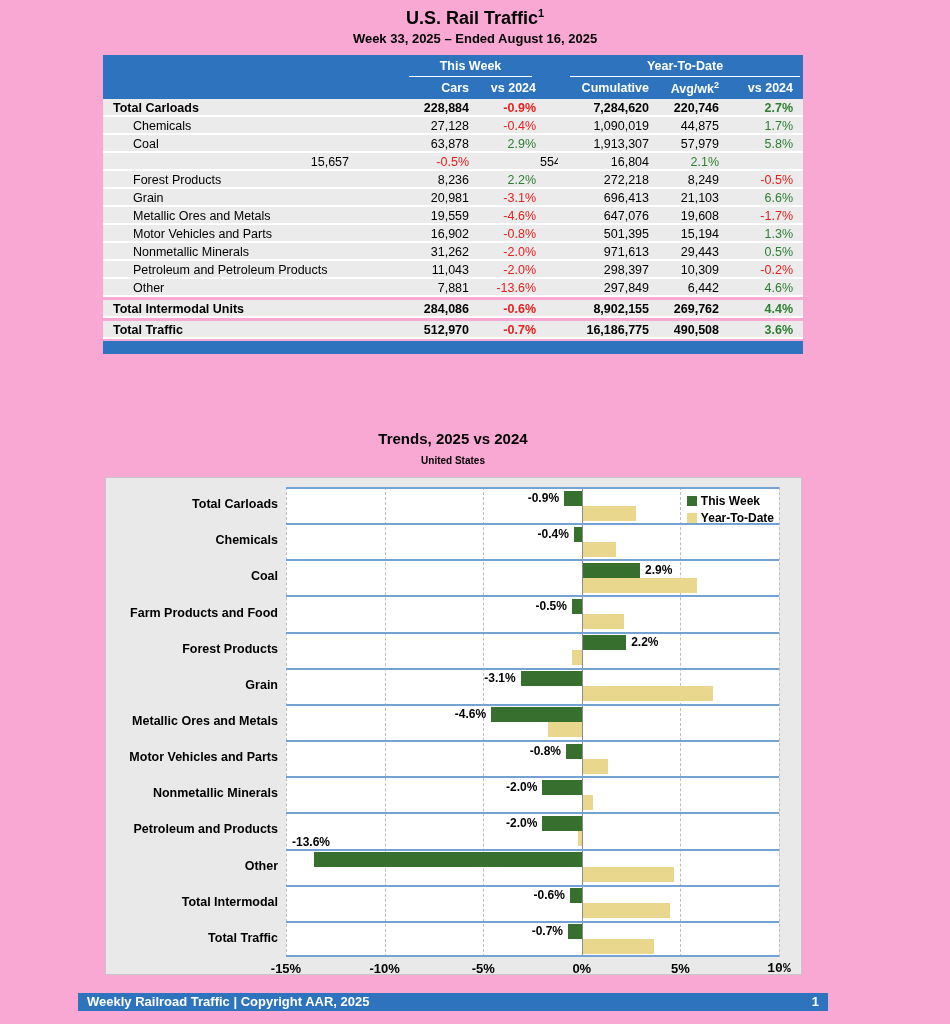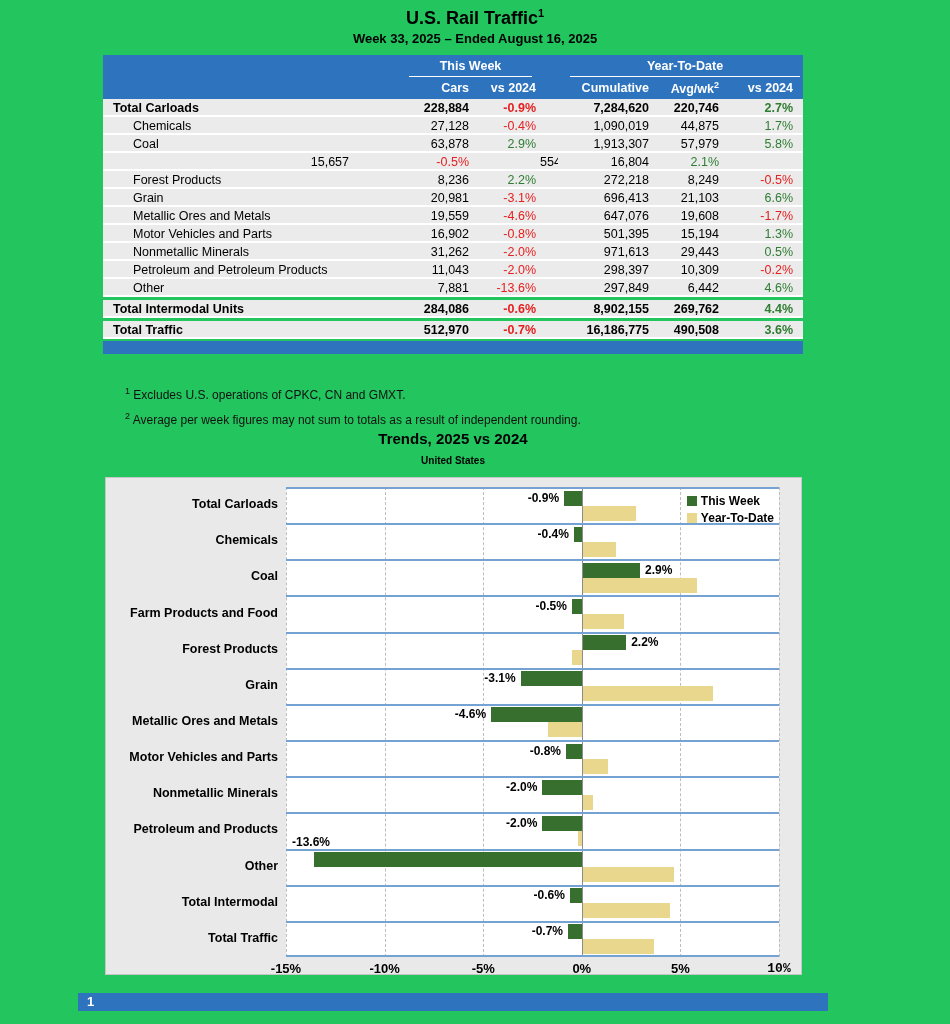--- a/index.html
+++ b/index.html
@@ -1,18 +1,18 @@
 <!DOCTYPE html>
 <html><head>
 <meta charset="utf-8">
 <style>
   * { margin:0; padding:0; box-sizing:border-box; }
   body { background:#ffffff; }
   .page {
-    position:relative; width:950px; height:1024px; background:#22c55e;
+    position:relative; width:950px; height:1024px; background:#f9a8d4;
     font-family:"Liberation Sans", sans-serif; color:#000; overflow:hidden;
   }
   .center-text { text-align:center; }
   .page-title { position:absolute; top:7px; left:0; width:950px; font-size:18px; font-weight:bold; }
   .page-title sup { font-size:11px; }
   .page-subtitle { position:absolute; top:31px; left:0; width:950px; font-size:13px; font-weight:bold; }
 
   
   .rail-table { position:absolute; left:103px; top:55px; width:700px; font-size:12.5px; }
   .thead { background:#2E73BE; color:#fff; font-weight:bold; }
@@ -202,24 +202,20 @@
           <div class="cell neg">-0.7%</div>
           <div class="cell"></div>
           <div class="cell">16,186,775</div>
           <div class="cell">490,508</div>
           <div class="cell pos">3.6%</div>
         </div>
       </div>
     <div class="table-bottom-bar"></div>
   </div>
 
-  <div class="footnotes">
-      <div class="footnote"><sup>1</sup> Excludes U.S. operations of CPKC, CN and GMXT.</div>
-      <div class="footnote"><sup>2</sup> Average per week figures may not sum to totals as a result of independent rounding.</div>
-    </div>
 
   <div class="chart-title center-text">Trends, 2025 vs 2024</div>
   <div class="chart-subtitle center-text">United States</div>
 
   <div class="chart-box">
     <div class="plot">
       <div class="legend">
         <div class="legend-item">
           <span class="legend-swatch" style="background: rgb(55, 112, 46);"></span>
           <span class="legend-text">This Week</span>
@@ -304,16 +300,17 @@
       <div class="cat-label" style="top: 452.923px;">Total Traffic</div>
       <div class="axis-label" style="left: 150px;">-15%</div>
       <div class="axis-label" style="left: 248.6px;">-10%</div>
       <div class="axis-label" style="left: 347.2px;">-5%</div>
       <div class="axis-label" style="left: 445.8px;">0%</div>
       <div class="axis-label" style="left: 544.4px;">5%</div>
       <div class="axis-label" style="left: 643px; font-family: Liberation Mono, monospace;">10%</div>
     </div>
 
   <div class="footer-bar">
+    <span>Weekly Railroad Traffic | Copyright AAR, 2025</span>
     <span>1</span>
   </div>
 
 </div>
 
 </body></html>

